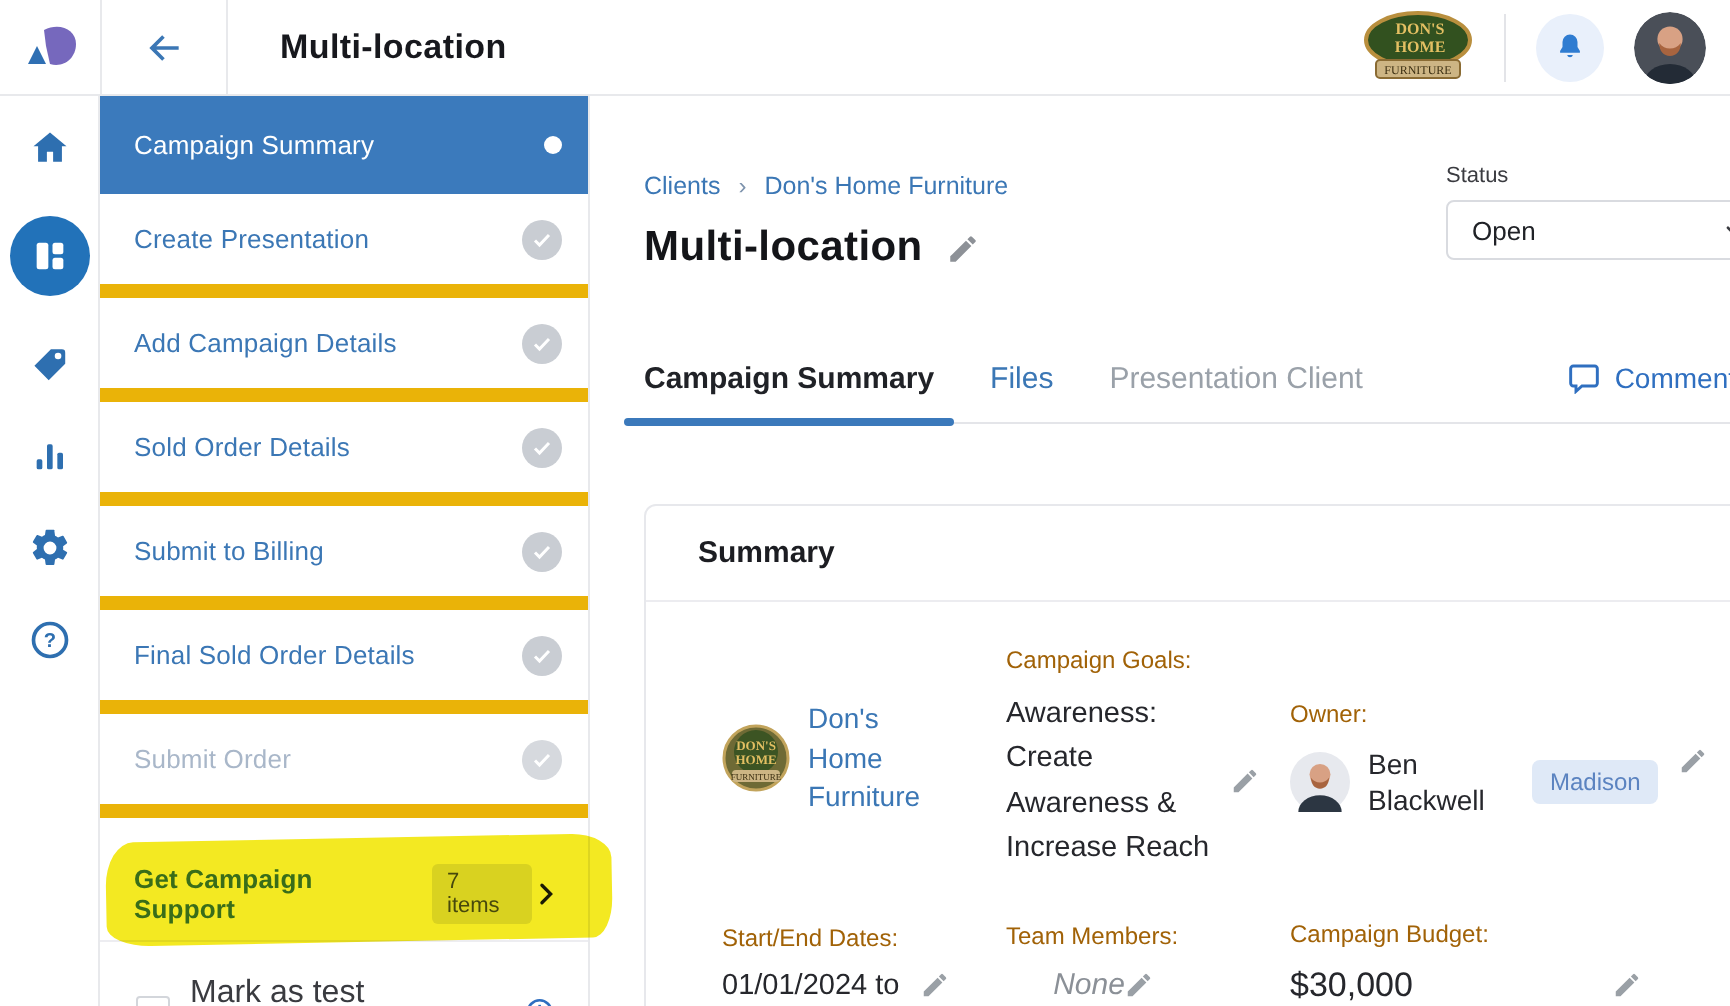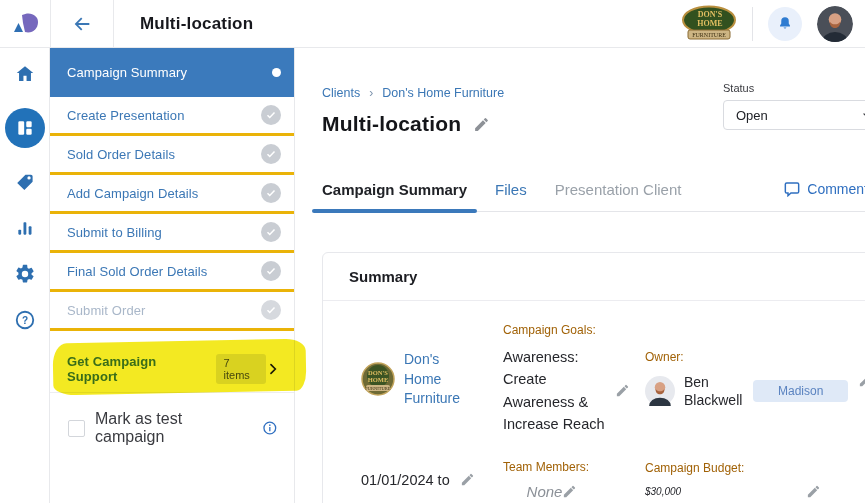--- a/index.html
+++ b/index.html
@@ -27,22 +27,22 @@
   
   .rail { position:absolute; top:48px; left:0; width:50px; bottom:0; background:#fff;
     border-right:1px solid #e8e9ec; display:flex; flex-direction:column; align-items:center;
     padding-top:14px; gap:22px; z-index:20; }
   .rail-item { width:24px; height:24px; display:flex; align-items:center; justify-content:center; cursor:pointer; }
   .rail-item.active { width:40px; height:40px; background:#2272b9; border-radius:50%; }
 
   
   .sidebar { position:absolute; top:48px; left:50px; width:245px; bottom:0;
     background:#fff; border-right:1px solid #e8e9ec; z-index:10; }
-  .side-item { height:39px; display:flex; align-items:center; justify-content:space-between;
-    padding:0 13px 0 17px; border-bottom:3px solid #eab308; font-size:13px; color:#3b77b5;
+  .side-item { height:52px; display:flex; align-items:center; justify-content:space-between;
+    padding:0 13px 0 17px; border-bottom:7px solid #eab308; font-size:13px; color:#3b77b5;
     cursor:pointer; background:#fff; }
   .side-item .s-label { letter-spacing:.1px; }
   .side-item.active { background:#3b7abc; color:#fff; height:49px; border-bottom:none; }
   .dot { width:9px; height:9px; border-radius:50%; background:#fff; }
   .check { width:20px; height:20px; border-radius:50%; background:#c9cdd3;
     display:flex; align-items:center; justify-content:center; flex:none; }
   .side-item.disabled { color:#a9b7c9; }
   .side-item.disabled .check { background:#d6d9de; }
 
   .support-row { position:relative; margin-top:15px; height:47px; display:flex; align-items:center;
@@ -92,25 +92,25 @@
   .card { margin-top:40px; margin-right:-45px; border:1px solid #e7e8ec; border-radius:6px; background:#fff; }
   .card-header { padding:15px 26px; font-size:15px; font-weight:700; color:#1c1d22;
     border-bottom:1px solid #ececf0; }
   .card-body { padding:22px 14px 30px 38px; display:grid;
     grid-template-columns:142px 142px 1fr; row-gap:24px; align-items:center; }
   .cell-label { font-size:12px; color:#a16207; margin-bottom:9px; }
   .v-row { display:flex; align-items:center; }
   .client-name { width:76px; font-size:14px; line-height:1.4; color:#3b77b5; margin-left:9px; cursor:pointer; }
   .goals-text { width:102px; font-size:14.5px; line-height:1.55; color:#26272c; }
   .owner-name { width:66px; font-size:14px; line-height:1.3; color:#26272c; margin-left:9px; }
-  .badge { background:#dfe9f7; color:#5b83c0; font-size:12px; padding:4px 25px; border-radius:4px;
-    margin-left:3px; white-space:nowrap; }
+  .badge { background:#dfe9f7; color:#5b83c0; font-size:12px; padding:4px 9px; border-radius:4px;
+    margin-left:16px; white-space:nowrap; }
   .dates-val { font-size:14.5px; color:#26272c; }
   .none-val { font-size:15px; font-style:italic; color:#8b9097; }
-  .budget-val { font-size:10px; color:#26272c;font-style:italic; }
+  .budget-val { font-size:17px; color:#26272c; }
   .pencil-gap { margin-left:10px; }
   .budget-row { width:176px; justify-content:space-between; }
   .team-row { width:98px; justify-content:center; }
 </style>
 </head>
 <body>
 
 <div class="topbar">
   <div class="logo-cell">
     <svg width="30" height="26" viewBox="0 0 30 26">
@@ -196,29 +196,29 @@
   </div>
   <div class="side-item">
     <span class="s-label">Create Presentation</span>
     <span class="check">
         <svg width="12" height="12" viewBox="0 0 24 24">
           <path d="M5 12.5l4.5 4.5L19 7" stroke="#fff" stroke-width="3" fill="none"></path>
         </svg>
       </span>
   </div>
   <div class="side-item">
+    <span class="s-label">Add Campaign Details</span>
+    <span class="check">
+        <svg width="12" height="12" viewBox="0 0 24 24">
+          <path d="M5 12.5l4.5 4.5L19 7" stroke="#fff" stroke-width="3" fill="none"></path>
+        </svg>
+      </span>
+  </div>
+  <div class="side-item">
     <span class="s-label">Sold Order Details</span>
-    <span class="check">
-        <svg width="12" height="12" viewBox="0 0 24 24">
-          <path d="M5 12.5l4.5 4.5L19 7" stroke="#fff" stroke-width="3" fill="none"></path>
-        </svg>
-      </span>
-  </div>
-  <div class="side-item">
-    <span class="s-label">Add Campaign Details</span>
     <span class="check">
         <svg width="12" height="12" viewBox="0 0 24 24">
           <path d="M5 12.5l4.5 4.5L19 7" stroke="#fff" stroke-width="3" fill="none"></path>
         </svg>
       </span>
   </div>
   <div class="side-item">
     <span class="s-label">Submit to Billing</span>
     <span class="check">
         <svg width="12" height="12" viewBox="0 0 24 24">
@@ -341,20 +341,21 @@
           </svg>
           <div class="owner-name">Ben Blackwell</div>
           <span class="badge">Madison</span>
           <svg class="pencil-gap" width="15" height="15" viewBox="0 0 24 24" style="align-self:flex-start;">
             <path d="M3 17.2V21h3.8L17.9 9.9l-3.8-3.8zM20.7 7.1a1 1 0 0 0 0-1.4l-2.4-2.4a1 1 0 0 0-1.4 0l-1.8 1.8 3.8 3.8z" fill="#9aa0a6"></path>
           </svg>
         </div>
       </div>
 
       <div>
+        <div class="cell-label">Start/End Dates:</div>
         <div class="v-row">
           <span class="dates-val">01/01/2024 to</span>
           <svg class="pencil-gap" width="15" height="15" viewBox="0 0 24 24">
             <path d="M3 17.2V21h3.8L17.9 9.9l-3.8-3.8zM20.7 7.1a1 1 0 0 0 0-1.4l-2.4-2.4a1 1 0 0 0-1.4 0l-1.8 1.8 3.8 3.8z" fill="#9aa0a6"></path>
           </svg>
         </div>
       </div>
 
       <div>
         <div class="cell-label">Team Members:</div>

